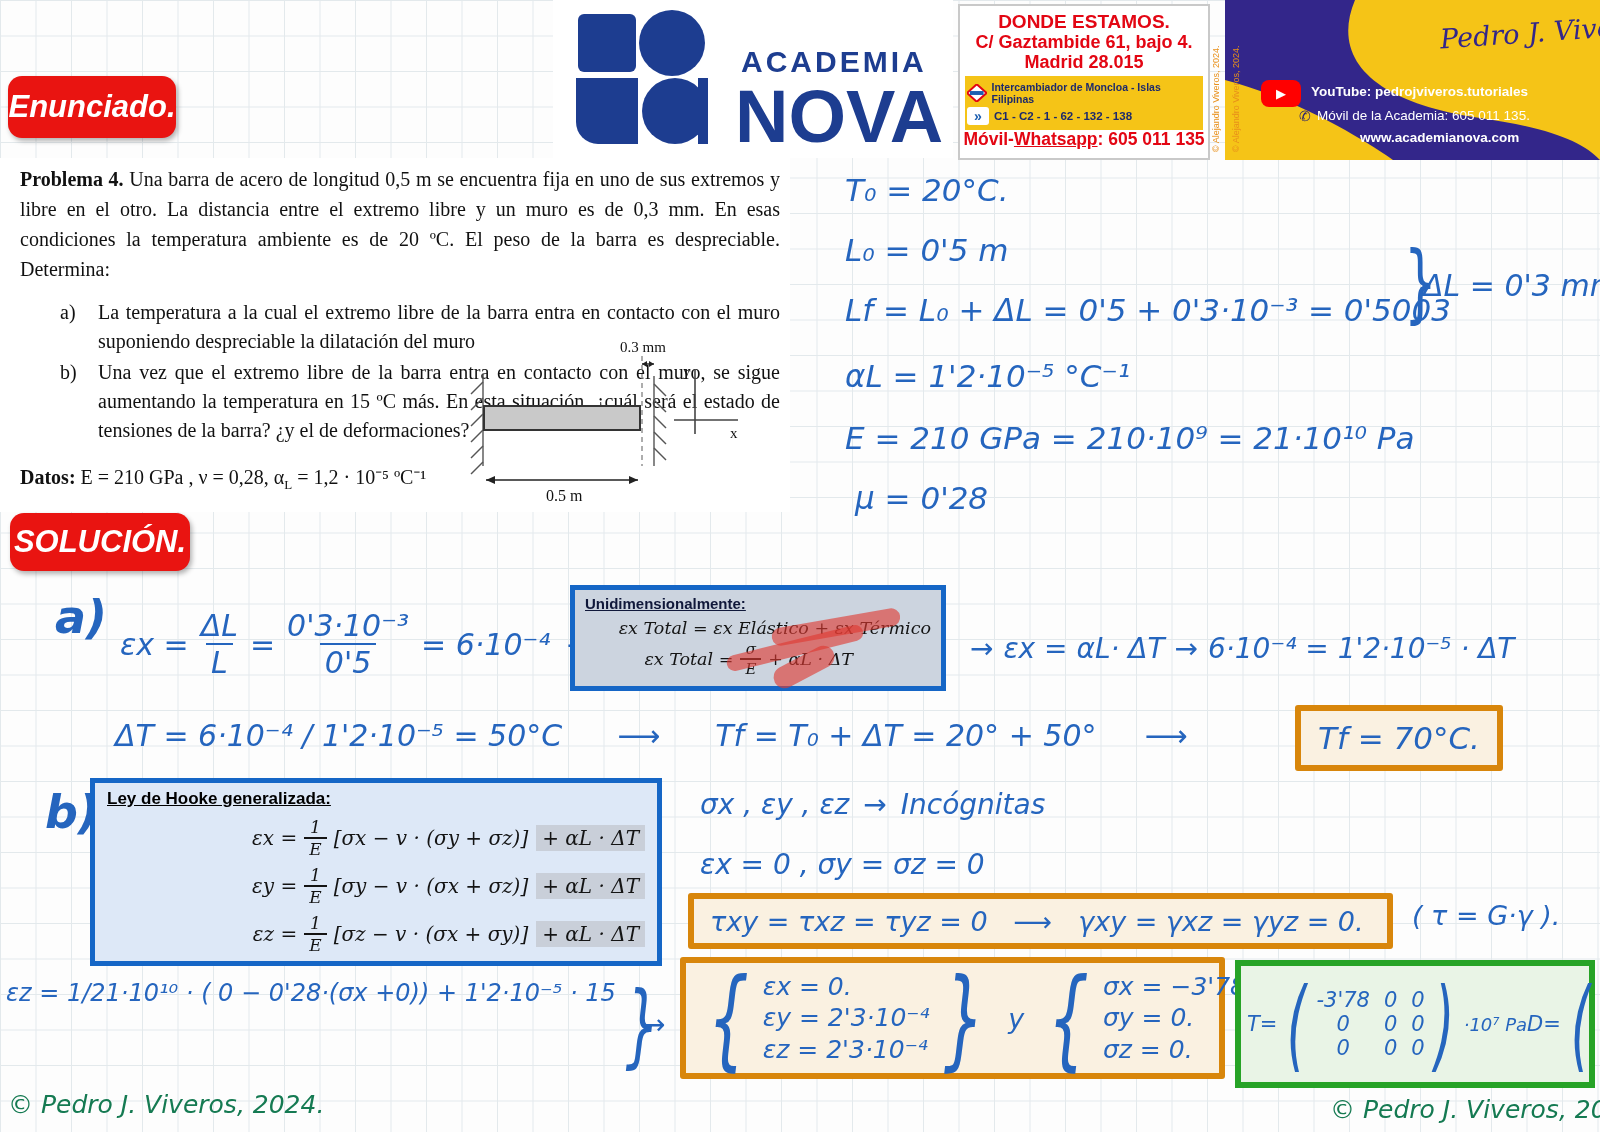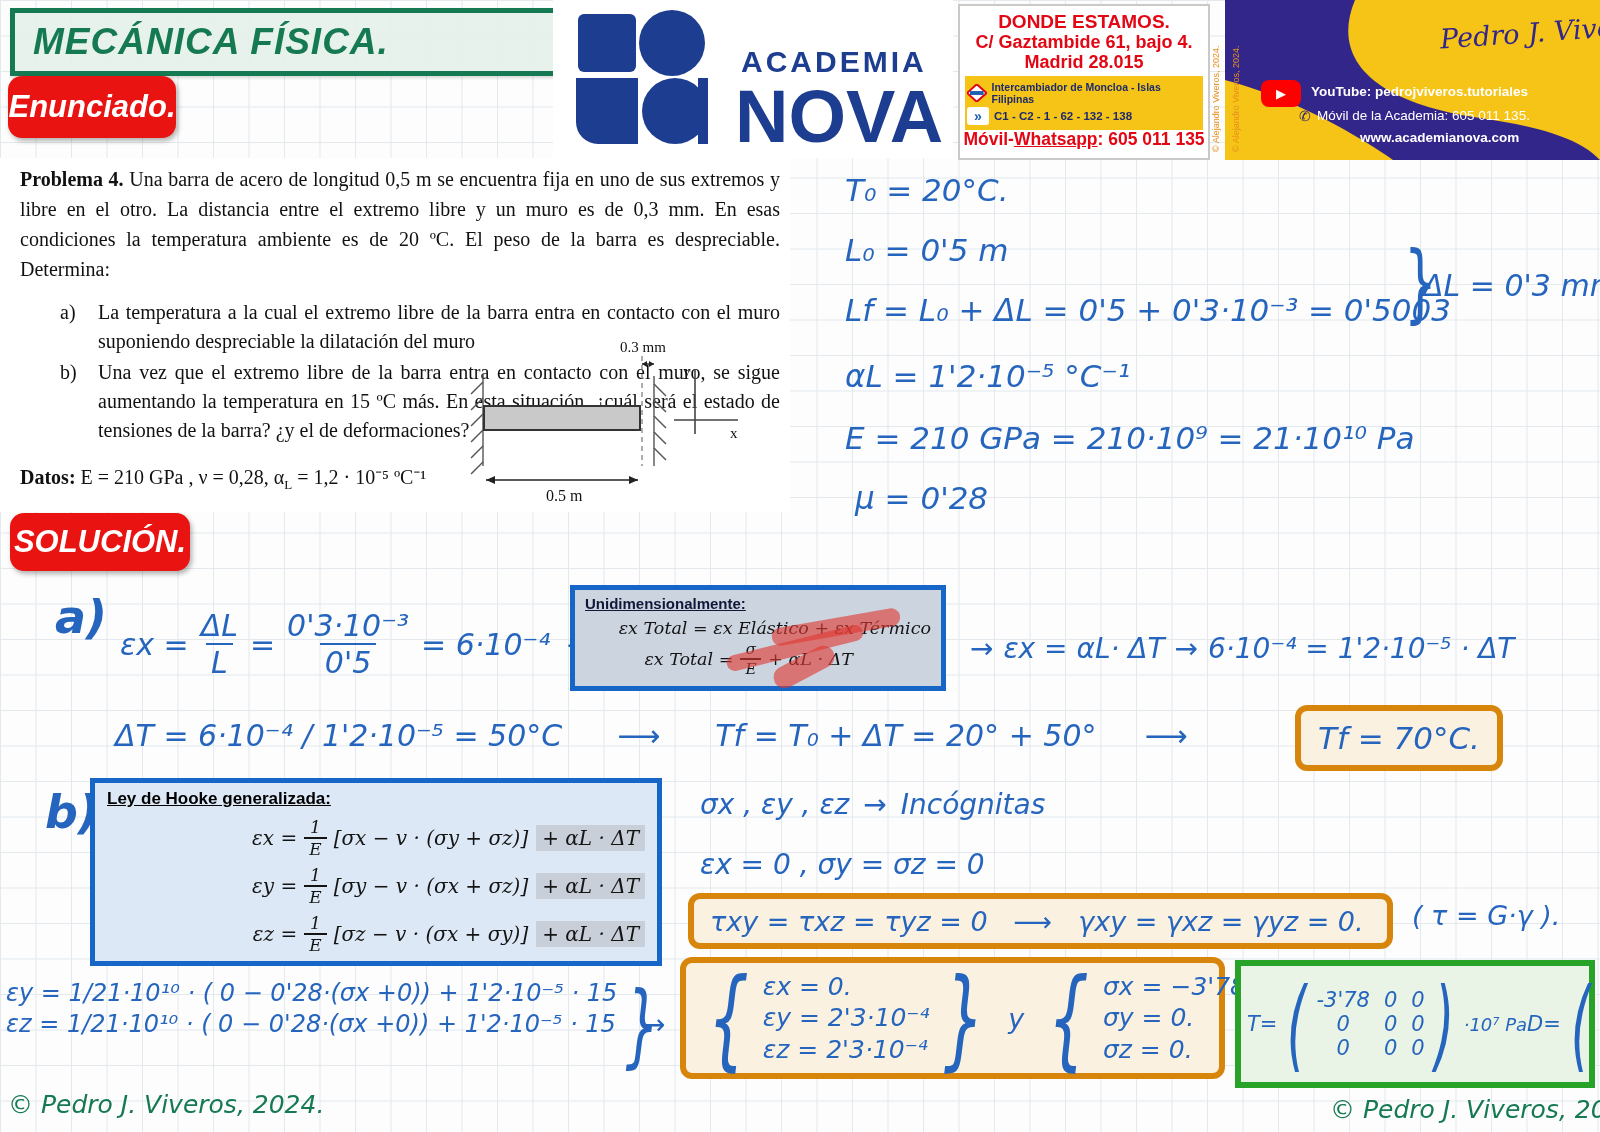--- a/index.html
+++ b/index.html
@@ -34,38 +34,35 @@
   sub.small{font-size:13px;}
   
   .hand{color:#2565be;font-family:"DejaVu Sans",sans-serif;font-style:italic;white-space:nowrap;}
   .hand-green{color:#157a52;font-family:"DejaVu Sans",sans-serif;font-style:italic;white-space:nowrap;}
   .frac{display:inline-flex;flex-direction:column;align-items:center;vertical-align:middle;margin:0 7px;}
   .frac .den{border-top:2px solid currentColor;padding:0 5px;}
   .frac .num{padding:0 5px;}
   .hrow{display:flex;align-items:center;}
   
   .blue-box{border:5px solid #1566c6;box-sizing:border-box;}
-  .orange-box{border:6px solid #d8860b;background:#faf1e1;box-sizing:border-box;border-radius:12px;}
+  .orange-box{border:6px solid #d8860b;background:#faf1e1;box-sizing:border-box;border-radius:3px;}
   .green-box{border:6px solid #27a327;background:#e9f4e6;box-sizing:border-box;}
   .box-title{font-weight:bold;text-decoration:underline;color:#10183a;font-size:15px;}
   .math-serif{font-family:"DejaVu Serif",serif;font-style:italic;color:#141414;}
   .hl{background:#c9cfd9;padding:1px 6px;}
   .scribble{position:absolute;background:rgba(223,57,48,.62);border-radius:12px;}
   .sysbrace{font-family:"DejaVu Sans",sans-serif;font-weight:normal;color:#2565be;transform:scaleX(.6);}
   .mparen{font-family:"DejaVu Sans",sans-serif;color:#2565be;transform:scaleX(.5);}
   .mtable{display:grid;grid-template-columns:repeat(3,auto);column-gap:14px;text-align:center;}
 </style>
 </head>
 <body>
 
 <div class="page">
 
-  <div class="abs title-box">
-    <span>MECÁNICA FÍSICA.</span>
-  </div>
 
   <div class="abs red-badge" style="left:8px;top:76px;width:168px;height:62px;font-size:31px;">
     <span>Enunciado.</span>
   </div>
 
   <div class="abs logo-card">
     <svg width="400" height="158" viewBox="0 0 400 158">
       <rect x="25" y="14" width="58" height="58" rx="6" fill="#1d3d90"></rect>
       <circle cx="119" cy="43" r="33" fill="#1d3d90"></circle>
       <path d="M23 78 h62 v66 h-40 a22 22 0 0 1 -22 -22 Z" fill="#1d3d90"></path>
@@ -271,21 +268,20 @@
   <div class="abs hand" style="left:700px;top:848px;font-size:28px;">εx = 0 ,   σy = σz = 0</div>
 
   <div class="abs orange-box hand hrow" style="left:688px;top:893px;width:705px;height:56px;font-size:27px;padding:0 16px;">
     <span>τxy = τxz = τyz = 0</span>
     <span style="margin:0 26px;">⟶</span>
     <span>γxy = γxz = γyz = 0.</span>
   </div>
   <div class="abs hand" style="left:1412px;top:900px;font-size:27px;">( τ = G·γ ).</div>
 
   <div class="abs hand" style="left:6px;top:978px;font-size:24px;line-height:1.28;">
-    <div>εy = 1/21·10¹⁰ · (  0  − 0'28·(σx +0)) + 1'2·10⁻⁵ · 15</div>
     <div>εz = 1/21·10¹⁰ · (  0  − 0'28·(σx +0)) + 1'2·10⁻⁵ · 15</div>
   </div>
   <div class="abs hand sysbrace" style="left:614px;top:972px;font-size:90px;">}</div>
   <div class="abs hand" style="left:642px;top:1008px;font-size:28px;">→</div>
 
   <div class="abs orange-box" style="left:680px;top:957px;width:545px;height:122px;display:flex;align-items:center;padding:0 8px;">
     <span class="hand sysbrace" style="font-size:108px;">{</span>
     <div class="hand" style="font-size:25px;line-height:1.25;">
       <div>εx = 0.</div>
       <div>εy = 2'3·10⁻⁴</div>

